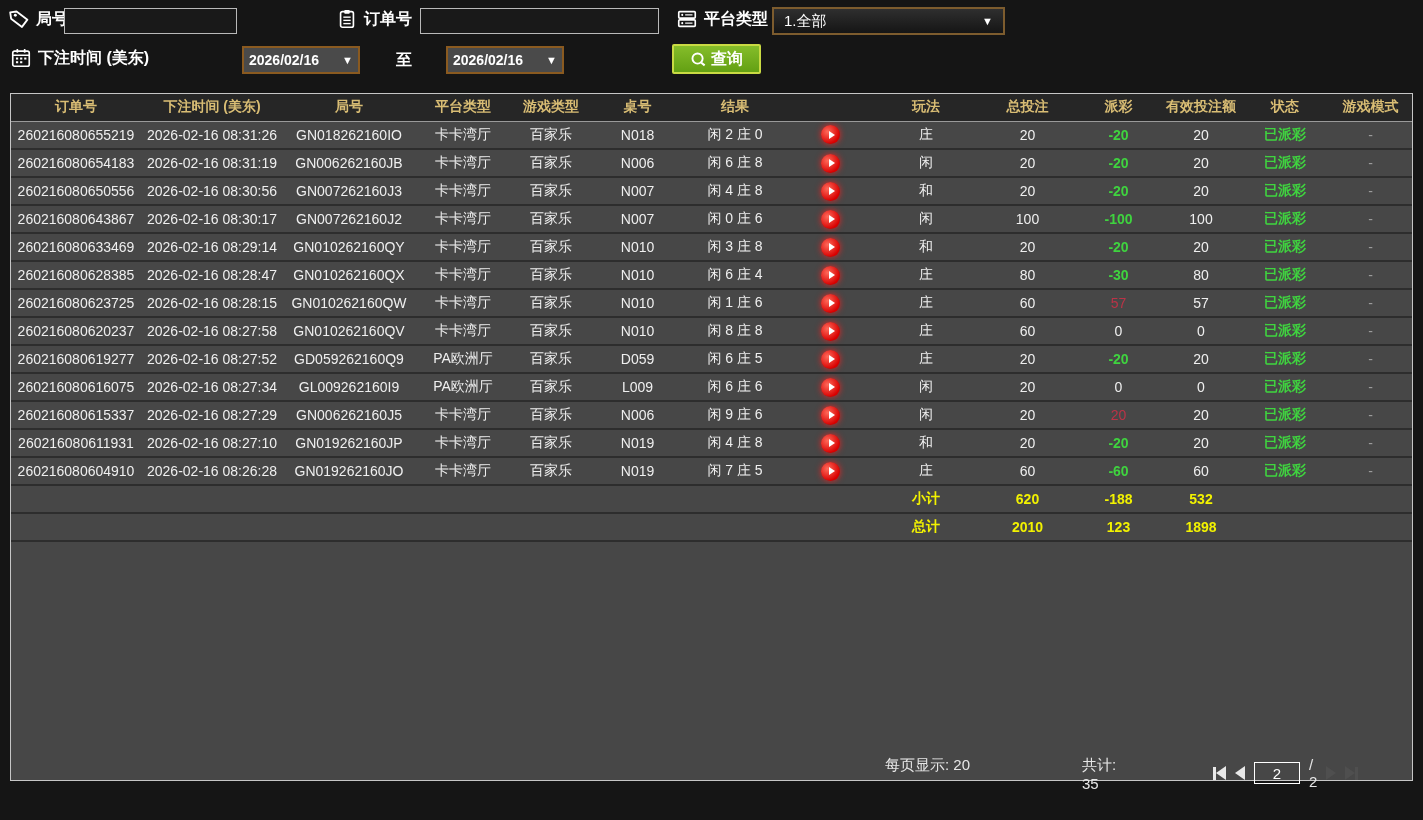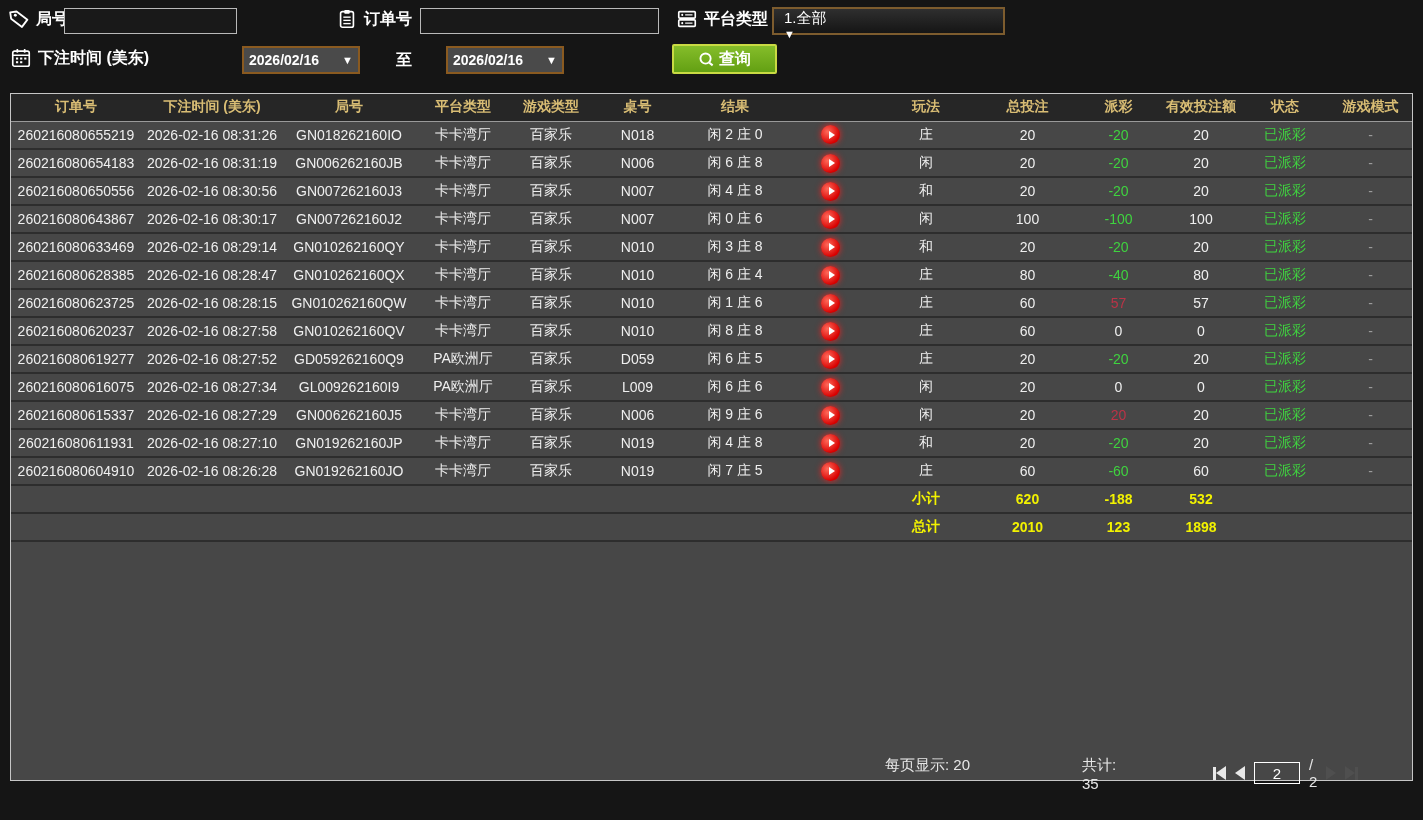--- a/index.html
+++ b/index.html
@@ -7,41 +7,41 @@
               font-family:"Liberation Sans", sans-serif; }
   .app { position:relative; width:1129px; height:820px; }
 
   
   .fb-item { position:absolute; display:flex; align-items:center; }
   .fb-label { color:#fff; font-weight:bold; font-size:16px; white-space:nowrap; }
   .icon { display:inline-flex; margin-right:6px; }
   .txt-input { background:#191919; border:1px solid #b9b9b9; height:26px; color:#eee;
                font-size:14px; padding:0 6px; }
   .sel-box { background:linear-gradient(#2f2f2f,#151515); border:2px solid #7d5c2e;
-             height:28px; display:flex; justify-content:space-between;
-             color:#fff; font-size:15px; padding:0 10px; cursor:pointer;flex-direction:column; }
+             height:28px; display:flex; align-items:center; justify-content:space-between;
+             color:#fff; font-size:15px; padding:0 10px; cursor:pointer; }
   .caret { font-size:11px; color:#fff; }
   .date-btn { background:#4a4a4a; border:2px solid #8a5a20; height:28px; color:#fff;
               font-weight:bold; font-size:14px; display:flex; align-items:center;
               justify-content:center; gap:23px; cursor:pointer; }
   .search-btn { background:linear-gradient(#85bd2a,#63a013); border:2px solid #c9da43;
                 border-radius:2px; height:30px; display:flex; align-items:center;
                 justify-content:center; gap:4px; color:#fff; font-weight:bold;
-                font-size:16px; cursor:pointer; padding:0 24px; }
+                font-size:16px; cursor:pointer; padding:0 16px; }
 
   
   .table-wrap { position:absolute; left:10px; top:93px; width:1403px; height:688px;
                 background:#474747; border:1px solid #c6c6c6; overflow:hidden; }
   table { border-collapse:collapse; table-layout:fixed; width:100%; }
   th { background:#262626; color:#d9bd74; font-size:14px; font-weight:bold;
        height:27px; text-align:center; border-bottom:1px solid #9a9a9a;
        white-space:nowrap; overflow:hidden; }
   td { color:#efefef; font-size:14px; height:28px; text-align:center;
        border-bottom:2px solid #2d2d2d; white-space:nowrap; overflow:hidden; }
-  td.green { color:#3fd33f; }
+  td.green { color:#3fd33f;font-weight:bold; }
   td.red { color:#bb3347; }
   td.dim { color:#9b9b9b; }
   tr.summary td { color:#f2f200; font-weight:bold; }
   .play-btn { display:inline-flex; align-items:center; justify-content:center;
               width:19px; height:19px; border-radius:50%; cursor:pointer;
               background:radial-gradient(circle at 35% 35%, #ff6a5a, #d80000 70%);
               box-shadow:0 0 6px rgba(255,30,30,.85); vertical-align:middle; }
   .play-tri { width:0; height:0; border-top:4px solid transparent;
               border-bottom:4px solid transparent; border-left:6px solid #fff;
               margin-left:2px; }
@@ -276,21 +276,21 @@
             <td>GN010262160QX</td>
             <td>卡卡湾厅</td>
             <td>百家乐</td>
             <td>N010</td>
             <td>闲 6 庄 4</td>
             <td><span class="play-btn">
                 <span class="play-tri"></span>
               </span></td>
             <td>庄</td>
             <td>80</td>
-            <td class="green">-40</td>
+            <td class="green">-30</td>
             <td>80</td>
             <td class="green">已派彩</td>
             <td class="dim">-</td>
           </tr>
           <tr>
             <td>260216080623725</td>
             <td>2026-02-16 08:28:15</td>
             <td>GN010262160QW</td>
             <td>卡卡湾厅</td>
             <td>百家乐</td>

